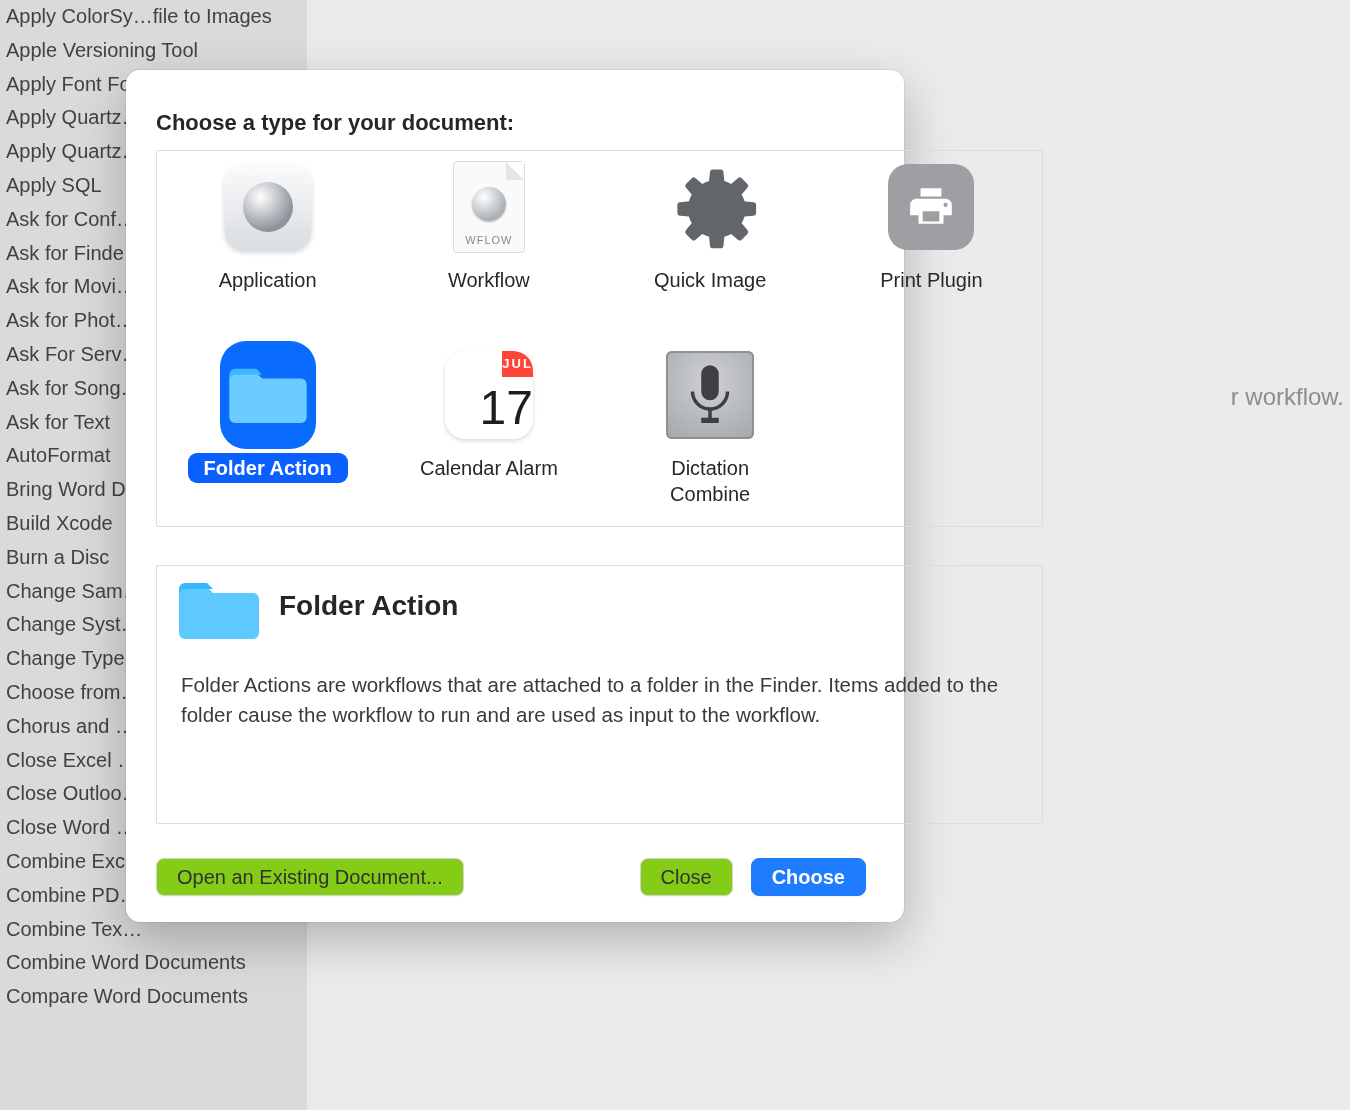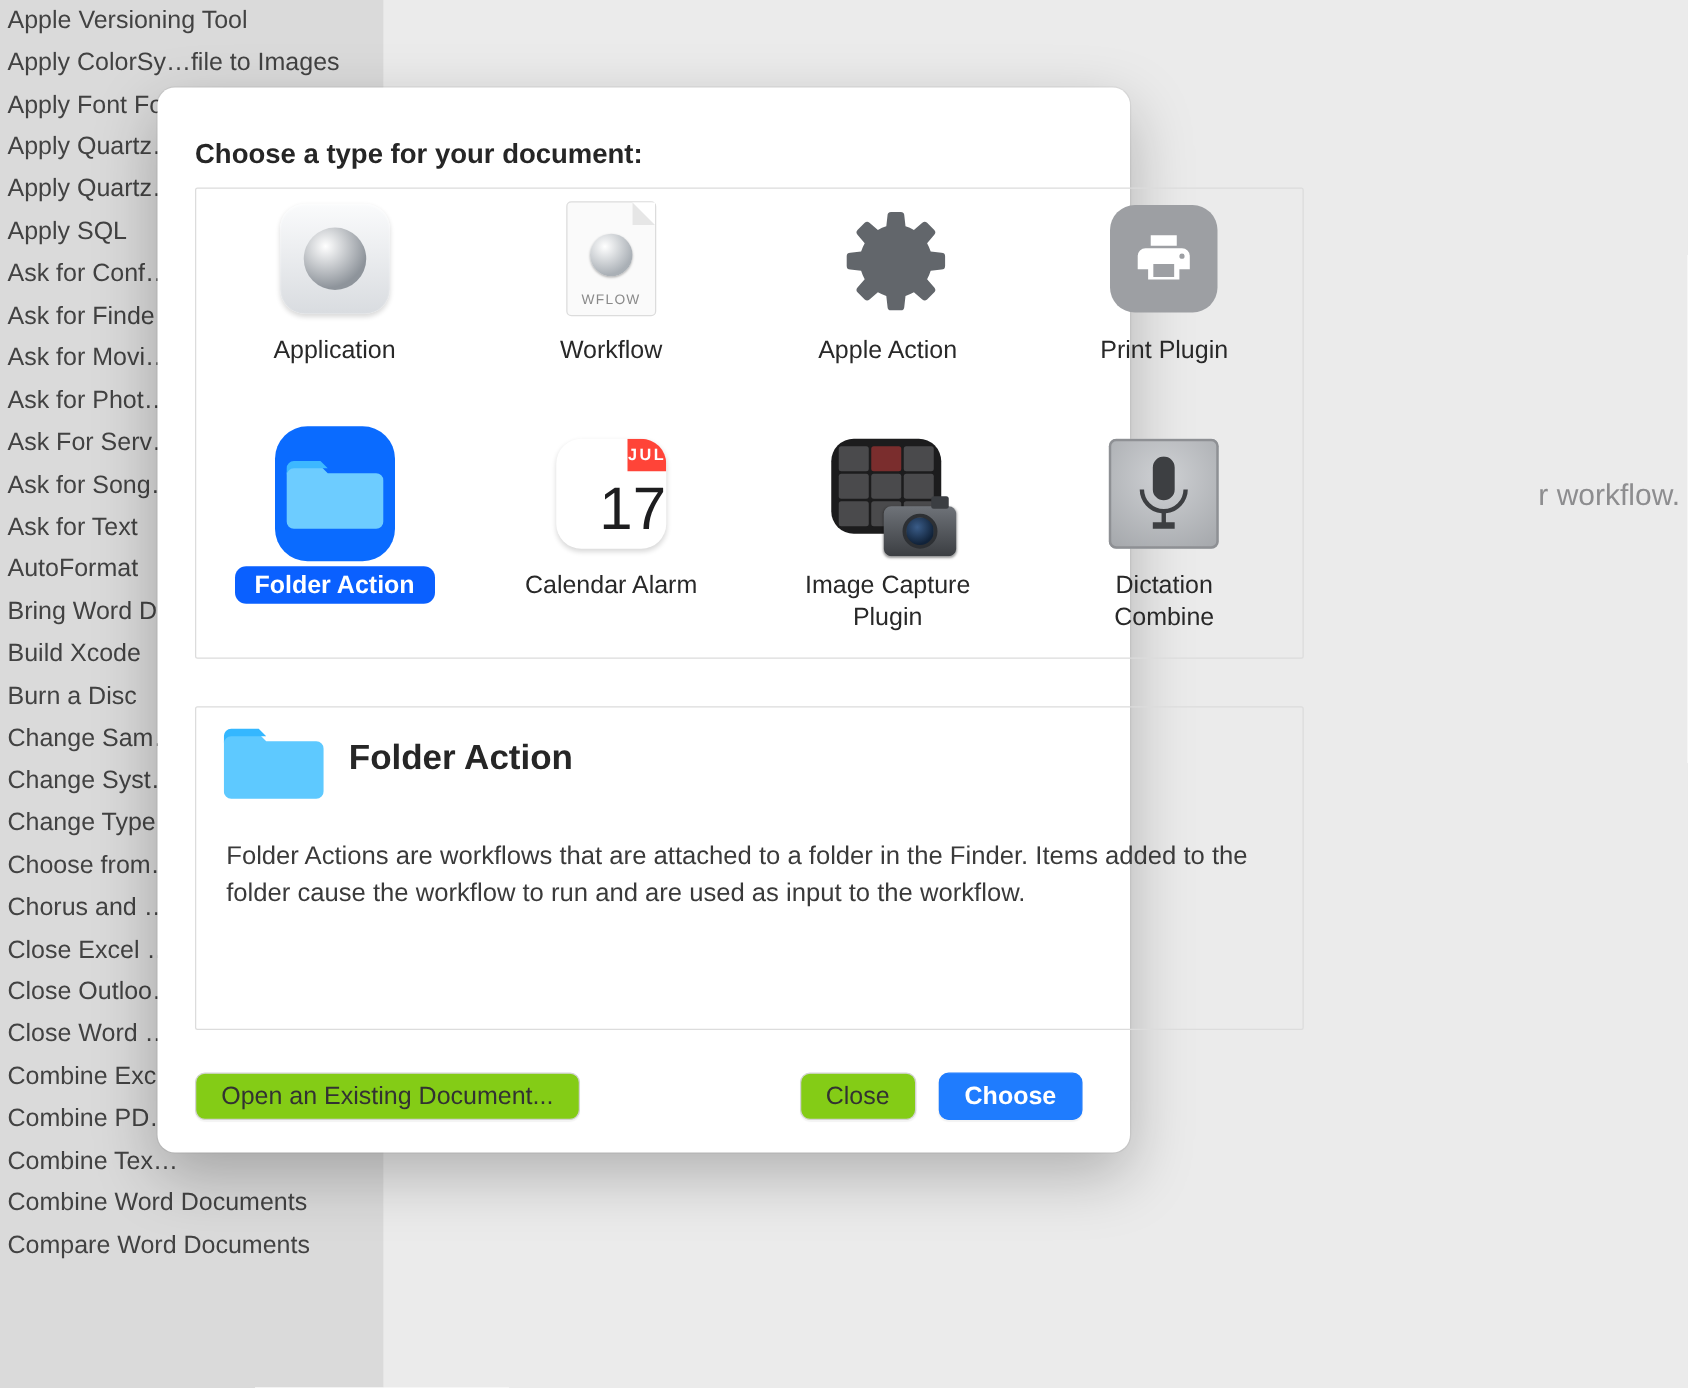--- a/index.html
+++ b/index.html
@@ -198,22 +198,22 @@
 
   .dict-icon { width:88px; height:88px; border-radius:6px; background: radial-gradient(circle at 50% 35%, #cfd1d4, #a3a6aa); display:flex; align-items:center; justify-content:center; box-shadow: inset 0 0 0 2px #8e9094;}
   .dict-icon svg { width:42px; height:60px; fill:#3d3f42;}
 
   .detail-folder svg { width:80px; height:64px;}
 </style>
 </head>
 <body>
 
 <div class="sidebar">
+  <div class="sidebar-item">Apply ColorSy…file to Images</div>
   <div class="sidebar-item">Apple Versioning Tool</div>
-  <div class="sidebar-item">Apply ColorSy…file to Images</div>
   <div class="sidebar-item">Apply Font Fo…rd Documents</div>
   <div class="sidebar-item">Apply Quartz…</div>
   <div class="sidebar-item">Apply Quartz…</div>
   <div class="sidebar-item">Apply SQL</div>
   <div class="sidebar-item">Ask for Conf…</div>
   <div class="sidebar-item">Ask for Finde…</div>
   <div class="sidebar-item">Ask for Movi…</div>
   <div class="sidebar-item">Ask for Phot…</div>
   <div class="sidebar-item">Ask For Serv…</div>
   <div class="sidebar-item">Ask for Song…</div>
@@ -262,21 +262,21 @@
       </div>
       <div class="type-label">Workflow</div>
     </div>
 
     <div class="type-cell">
       <div class="type-icon gear-icon">
         <svg viewBox="0 0 100 100">
             <path d="M50 33a17 17 0 1 0 0 34 17 17 0 0 0 0-34zm45 12l-9-1a36 36 0 0 0-3-7l6-7a3 3 0 0 0 0-4l-6-6a3 3 0 0 0-4 0l-7 6a36 36 0 0 0-7-3l-1-9a3 3 0 0 0-3-3h-8a3 3 0 0 0-3 3l-1 9a36 36 0 0 0-7 3l-7-6a3 3 0 0 0-4 0l-6 6a3 3 0 0 0 0 4l6 7a36 36 0 0 0-3 7l-9 1a3 3 0 0 0-3 3v8a3 3 0 0 0 3 3l9 1a36 36 0 0 0 3 7l-6 7a3 3 0 0 0 0 4l6 6a3 3 0 0 0 4 0l7-6a36 36 0 0 0 7 3l1 9a3 3 0 0 0 3 3h8a3 3 0 0 0 3-3l1-9a36 36 0 0 0 7-3l7 6a3 3 0 0 0 4 0l6-6a3 3 0 0 0 0-4l-6-7a36 36 0 0 0 3-7l9-1a3 3 0 0 0 3-3v-8a3 3 0 0 0-3-3z"></path>
           </svg>
       </div>
-      <div class="type-label">Apple Action</div>
+      <div class="type-label">Quick Image</div>
     </div>
 
     <div class="type-cell">
       <div class="type-icon">
         <div class="print-icon">
             <svg viewBox="0 0 24 24">
               <path d="M19 8H5a3 3 0 0 0-3 3v5h4v4h12v-4h4v-5a3 3 0 0 0-3-3zm-3 11H8v-5h8zm3-7a1 1 0 1 1 0-2 1 1 0 0 1 0 2zM17 3H7v4h10z"></path>
             </svg>
           </div>
       </div>
@@ -298,40 +298,20 @@
     <div class="type-cell">
       <div class="type-icon">
         <div class="cal-icon">
           <div class="cal-top">JUL</div>
           <div class="cal-body">17</div>
         </div>
       </div>
       <div class="type-label">Calendar Alarm</div>
     </div>
 
-    <div class="type-cell">
-      <div class="type-icon">
-        <div class="imgcap-icon">
-          <div class="grid">
-              <div></div>
-              <div class="r"></div>
-              <div></div>
-              <div></div>
-              <div></div>
-              <div></div>
-              <div></div>
-              <div></div>
-              <div></div>
-            </div>
-          <div class="cam"></div>
-        </div>
-      </div>
-      <div class="type-label" style="white-space:pre-line">Image Capture
-Plugin</div>
-    </div>
 
     <div class="type-cell">
       <div class="type-icon">
         <div class="dict-icon">
             <svg viewBox="0 0 24 34">
               <path d="M12 0a5 5 0 0 0-5 5v10a5 5 0 0 0 10 0V5a5 5 0 0 0-5-5zm9 15a9 9 0 0 1-18 0H1a11 11 0 0 0 10 10.95V30H7v3h10v-3h-4v-4.05A11 11 0 0 0 23 15z"></path>
             </svg>
           </div>
       </div>
       <div class="type-label" style="white-space:pre-line">Dictation

